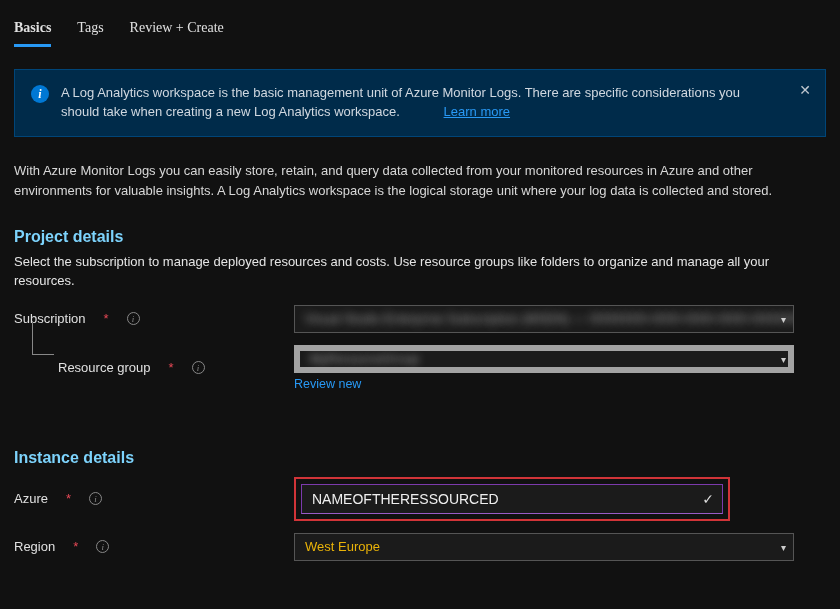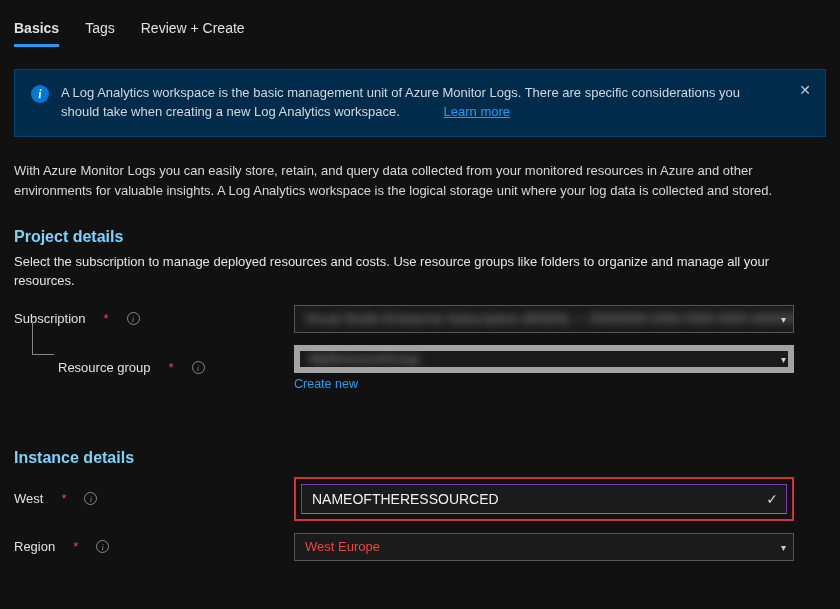--- a/index.html
+++ b/index.html
@@ -19,20 +19,21 @@
     gap: 26px;
     border-bottom: 1px solid transparent;
     margin-bottom: 22px;
   }
   .tab {
     padding: 8px 0 10px 0;
     font-size: 14px;
     color: #e0e0e0;
     cursor: pointer;
     position: relative;
+    font-family: Liberation Serif, serif;
   }
   .tab.active {
     font-weight: 600;
   }
   .tab.active::after {
     content: "";
     position: absolute;
     left: 0; right: 0; bottom: -1px;
     height: 3px;
     background: #2899f5;
@@ -134,21 +135,21 @@
   }
   .field-col {
     flex: 1 1 auto;
     max-width: 500px;
     position: relative;
   }
   .input, .select, .fake-field {
     width: 100%;
     background: #1b1b1b;
     border: 1px solid #555;
-    color: #ef4444;
+    color: #eab308;
     padding: 5px 28px 5px 10px;
     font-size: 13px;
     height: 28px;
     line-height: 16px;
   }
   .fake-field {
     display: flex;
     align-items: center;
     overflow: hidden;
     white-space: nowrap;
@@ -171,21 +172,21 @@
   .link {
     color: #2899f5;
     font-size: 12.5px;
     cursor: pointer;
     display: inline-block;
     margin-top: 4px;
   }
   .name-outer {
     border: 2.5px solid #d13438;
     padding: 5px;
-    width: 500px;
+    width: 436px;
   }
   .name-inner {
     position: relative;
     border: 1px solid #7c3aad;
     border-bottom: 1px solid #9a5bc7;
     height: 30px;
     display: flex;
     align-items: center;
     padding: 0 30px 0 10px;
     font-size: 14px;
@@ -244,31 +245,31 @@
     <div class="label-col indent">
       <span>Resource group</span>
       <span class="required">*</span>
       <span class="info-dot">i</span>
     </div>
     <div class="field-col">
       <div class="fake-wrap">
         <div class="fake-field rg-field">MyResourceGroup</div>
         <span class="chevron">▾</span>
       </div>
-      <span class="link">Create new</span>
+      <span class="link">Review new</span>
     </div>
   </div>
 
   <div class="section-gap"></div>
 
   <h3 class="section-title">Instance details</h3>
 
   <div class="form-row" style="margin-top:10px;">
     <div class="label-col">
-      <span>West</span>
+      <span>Azure</span>
       <span class="required">*</span>
       <span class="info-dot">i</span>
     </div>
     <div class="field-col" style="max-width:500px;">
       <div class="name-outer">
         <div class="name-inner">
           <span>NAMEOFTHERESSOURCED</span>
           <span class="check">✓</span>
         </div>
       </div>

